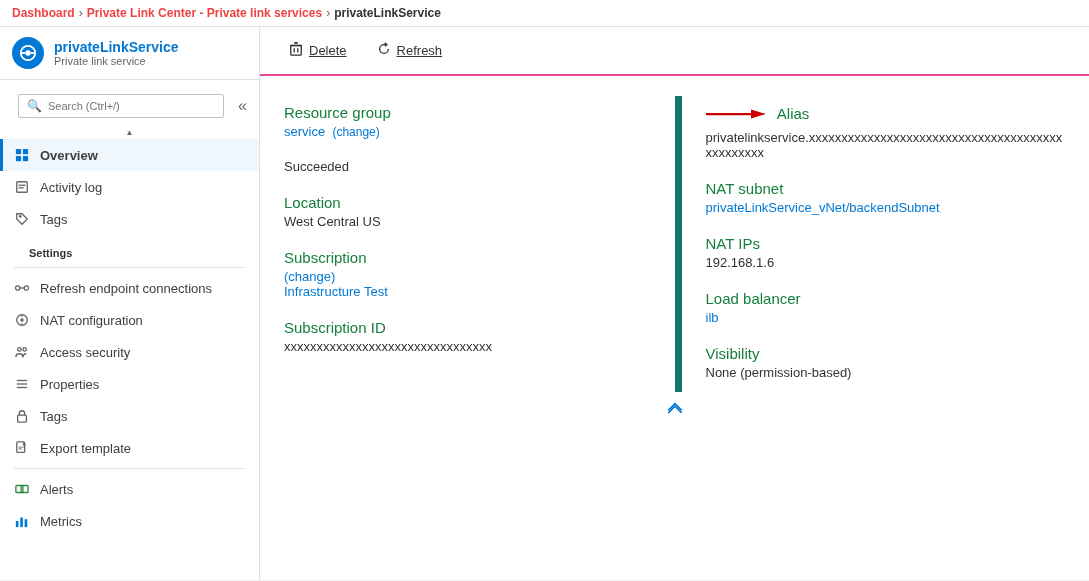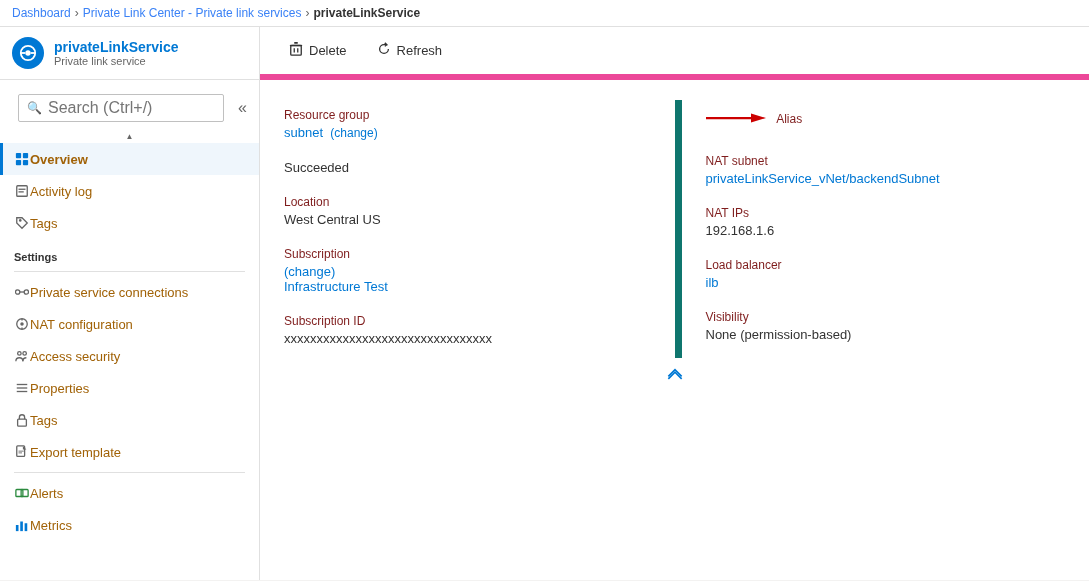--- a/index.html
+++ b/index.html
@@ -11,21 +11,21 @@
       padding: 6px 12px;
       border-bottom: 1px solid #e0e0e0;
       display: flex;
       align-items: center;
       gap: 4px;
       font-size: 12px;
       color: #0078d4;
     }
     .breadcrumb-bar span.sep { color: #666; }
     .breadcrumb-bar span.current { color: #333; font-weight: 600; }
-    .breadcrumb-bar a { color: #3b82f6; text-decoration: none; cursor: pointer; }
+    .breadcrumb-bar a { color: #ef4444; text-decoration: none; cursor: pointer; font-weight: bold; }
 
     
     .main-layout {
       display: flex;
       height: calc(581px - 28px);
     }
 
     
     .sidebar {
       width: 260px;
@@ -63,61 +63,63 @@
       margin: 8px 10px;
       display: flex;
       align-items: center;
       border: 1px solid #c0c0c0;
       border-radius: 2px;
       padding: 4px 8px;
       gap: 6px;
       background: #fff;
     }
     .search-box input {
-      border: none; outline: none; font-size: 16px; width: 100%; color: #333;
+      border: none; outline: none; font-size: 11px; width: 100%; color: #333;
     }
     .search-icon { color: #666; font-size: 12px; }
 
     .collapse-btn {
       margin-left: auto;
       background: none;
       border: none;
       cursor: pointer;
       color: #666;
       font-size: 16px;
       padding: 2px 4px;
     }
 
     .sidebar-nav { flex: 1; overflow-y: auto; }
     .nav-item {
       display: flex;
       align-items: center;
+      gap: 10px;
       padding: 8px 14px;
       cursor: pointer;
-      color: #a16207;
+      color: #404040;
       text-decoration: none;
       font-size: 13px;
     }
     .nav-item.active { background: #eff6fc; border-left: 3px solid #0078d4; padding-left: 11px; font-weight: 600; }
     .nav-icon {
       width: 16px;
       height: 16px;
       display: flex;
       align-items: center;
       justify-content: center;
       font-size: 14px;
       flex-shrink: 0;
     }
 
     .section-label {
       padding: 12px 14px 4px;
       font-size: 11px;
       font-weight: 700;
       color: #333;
       text-transform: none;
+      margin-left: 15px;
     }
     .section-divider {
       border: none;
       border-top: 1px solid #e0e0e0;
       margin: 4px 14px;
     }
 
     .scroll-indicator {
       display: flex;
       justify-content: center;
@@ -130,24 +132,25 @@
     .content-area {
       flex: 1;
       display: flex;
       flex-direction: column;
       background: #fff;
       overflow: hidden;
     }
 
     .toolbar {
       padding: 8px 16px;
-      border-bottom: 6px solid #ec4899;
+      border-bottom: 2px solid #ec4899;
       display: flex;
       align-items: flex-start;
       gap: 4px;
+      text-decoration: underline;
     }
     .toolbar-btn {
       display: flex;
       align-items: center;
       gap: 6px;
       padding: 6px 12px;
       border: 1px solid transparent;
       background: none;
       cursor: pointer;
       font-size: 13px;
@@ -166,22 +169,22 @@
       display: grid;
       grid-template-columns: 1fr 1fr;
       gap: 0;
       position: relative;
     }
 
     .info-item {
       padding: 8px 0 12px 0;
     }
     .info-label {
-      font-size: 12px;
-      color: #7f1d1d;
+      font-size: 15px;
+      color: #15803d;
       margin-bottom: 3px;
     }
     .info-value {
       font-size: 13px;
       color: #333;
       word-break: break-all;
     }
     .info-value a { color: #0078d4; text-decoration: none; cursor: pointer; }
     .info-value .change-link { color: #0078d4; text-decoration: none; cursor: pointer; font-size: 12px; }
 
@@ -281,21 +284,21 @@
       <hr class="section-divider">
 
       <div class="nav-item">
         <span class="nav-icon">
           <svg width="14" height="14" viewBox="0 0 16 16">
             <circle cx="3" cy="8" r="2.5" fill="none" stroke="#666" stroke-width="1.5"></circle>
             <circle cx="13" cy="8" r="2.5" fill="none" stroke="#666" stroke-width="1.5"></circle>
             <line x1="5.5" y1="8" x2="10.5" y2="8" stroke="#666" stroke-width="1.5"></line>
           </svg>
         </span>
-        <span>Private service connections</span>
+        <span>Refresh endpoint connections</span>
       </div>
 
       <div class="nav-item">
         <span class="nav-icon">
           <svg width="14" height="14" viewBox="0 0 16 16">
             <circle cx="8" cy="8" r="6" fill="none" stroke="#666" stroke-width="1.5"></circle>
             <circle cx="8" cy="8" r="2" fill="#666"></circle>
             <line x1="8" y1="2" x2="8" y2="4" stroke="#666" stroke-width="1.5"></line>
             <line x1="8" y1="12" x2="8" y2="14" stroke="#666" stroke-width="1.5"></line>
           </svg>
@@ -401,21 +404,21 @@
     </div>
 
     <div class="overview-content">
       <div class="info-grid">
 
         <div>
 
           <div class="info-item">
             <div class="info-label">Resource group</div>
             <div class="info-value">
-              <a>subnet</a>
+              <a>service</a>
               &nbsp;<a class="change-link">(change)</a>
             </div>
           </div>
 
           <div class="info-item">
             <div class="info-value">Succeeded</div>
           </div>
 
           <div class="info-item">
             <div class="info-label">Location</div>
@@ -441,20 +444,21 @@
             <div class="info-label">
               
               <span style="display:inline-block; margin-right:8px; vertical-align:middle;">
                 <svg width="60" height="20" viewBox="0 0 80 24">
                   <line x1="0" y1="12" x2="60" y2="12" stroke="#cc0000" stroke-width="3"></line>
                   <polygon points="60,6 80,12 60,18" fill="#cc0000"></polygon>
                 </svg>
               </span>
               <span>Alias</span>
             </div>
+            <div class="info-value" style="word-break:break-all;">privatelinkservice.xxxxxxxxxxxxxxxxxxxxxxxxxxxxxxxxxxxxxxxxxxxxxxxx</div>
           </div>
 
           <div class="info-item">
             <div class="info-label">NAT subnet</div>
             <div class="info-value">
               <a>privateLinkService_vNet/backendSubnet</a>
             </div>
           </div>
 
           <div class="info-item">

